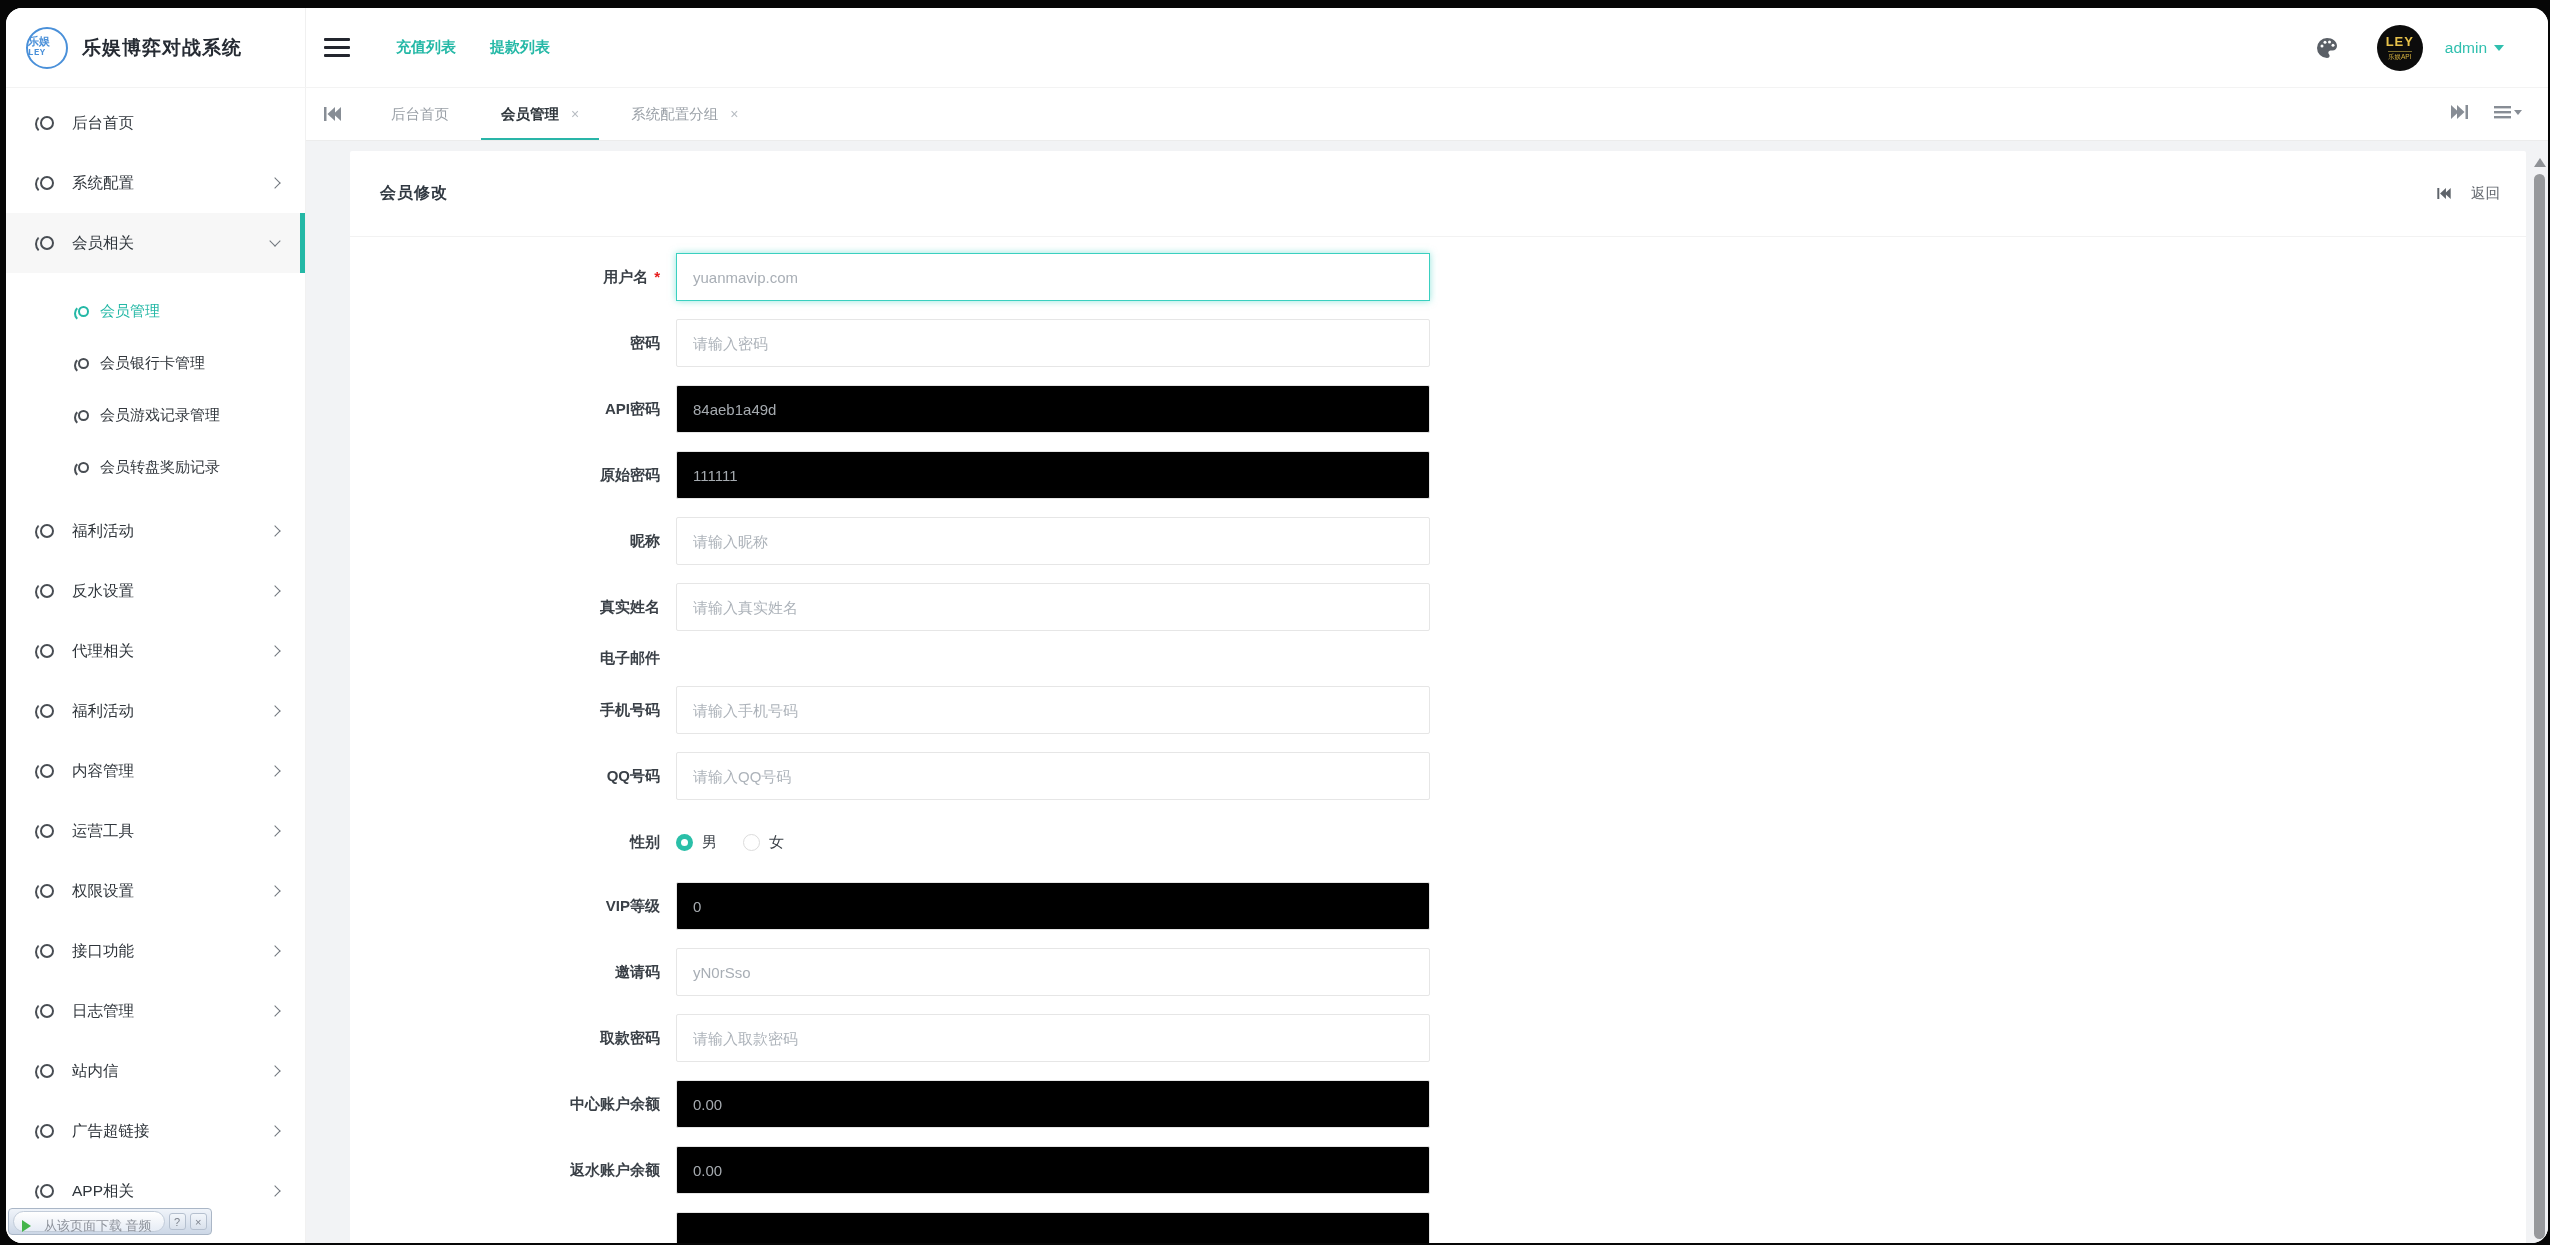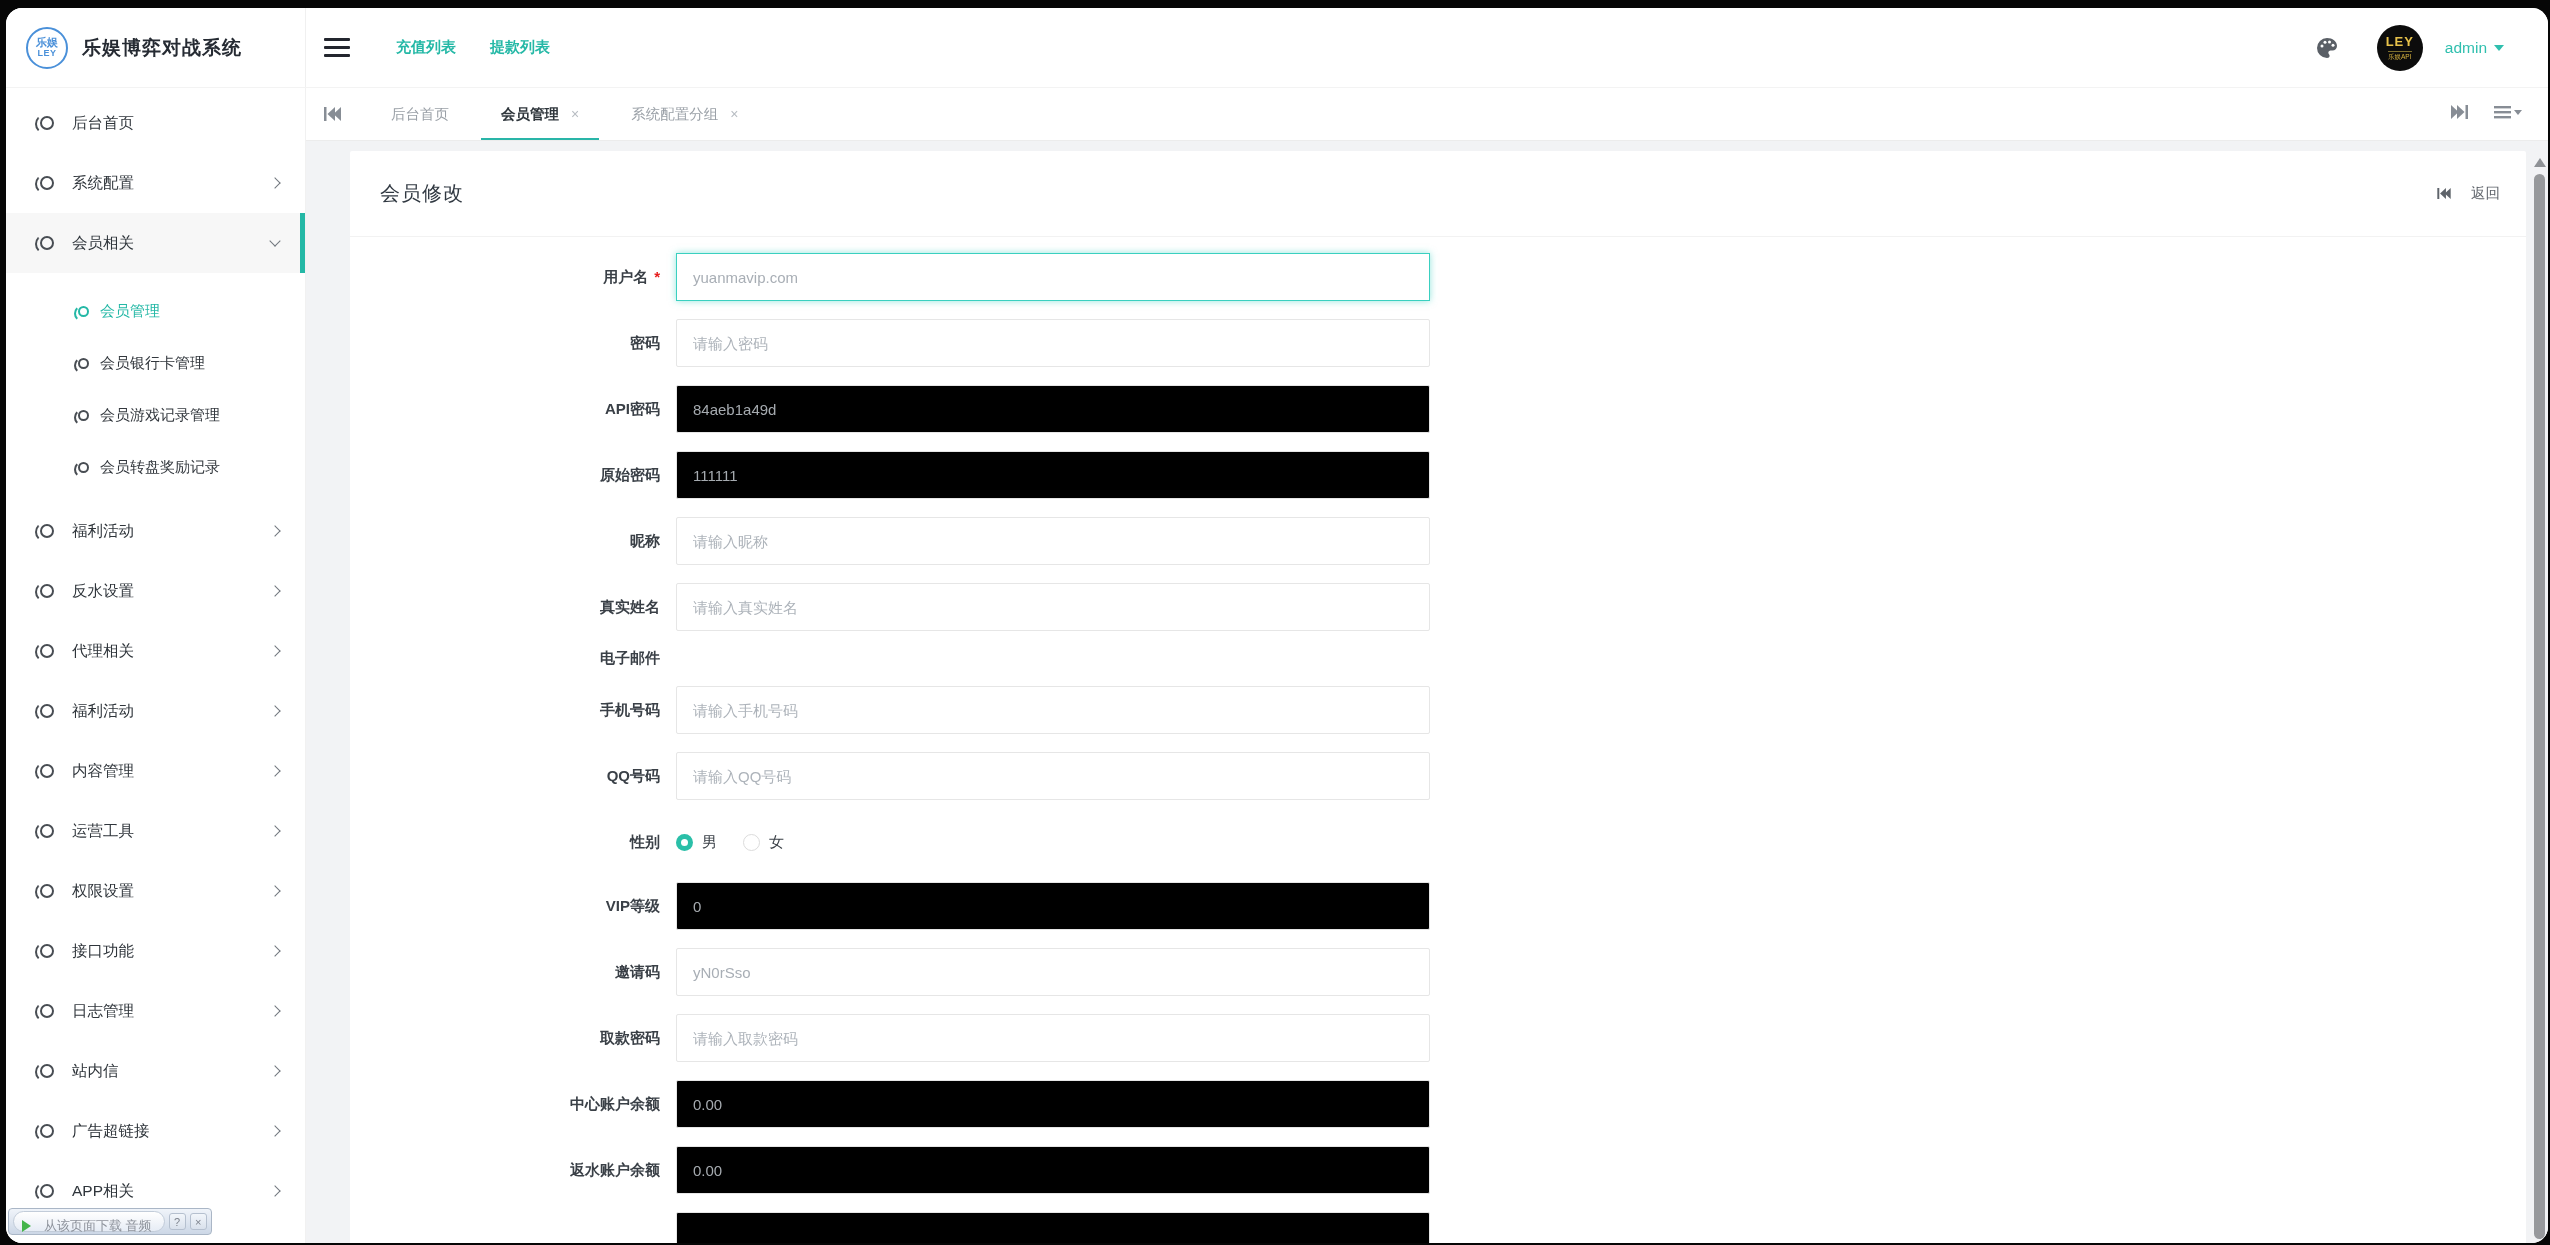--- a/index.html
+++ b/index.html
@@ -8,22 +8,22 @@
 
   .window { position:absolute; left:6px; top:8px; right:2px; bottom:2px;
     background:#fff; border-radius:16px; overflow:hidden; }
 
   
   .hdr { position:absolute; left:0; top:0; right:0; height:80px; background:#fff;
     border-bottom:1px solid #f3f3f3; display:flex; align-items:stretch; z-index:5; }
   .logo-area { width:300px; flex:none; display:flex; align-items:center; gap:14px;
     padding-left:20px; border-right:1px solid #f0f0f0; }
   .logo-circle { width:42px; height:42px; border:2px solid #4a90d9; border-radius:50%;
-    color:#4a90d9; display:flex; flex-direction:column; align-items:center; justify-content:center;
-    font-weight:700; line-height:1.05; flex:none; }
+    color:#4a90d9; display:flex; flex-direction:column; justify-content:center;
+    font-weight:700; line-height:1.05; flex:none;font-family:Liberation Mono, monospace; }
   .logo-circle .l1 { font-size:11px; }
   .logo-circle .l2 { font-size:9px; letter-spacing:.5px; }
   .app-title { font-size:19px; font-weight:700; color:#262b33; letter-spacing:1px; }
   .hdr-main { flex:1; display:flex; align-items:center; padding:0 44px 0 18px; }
   .burger { width:26px; display:flex; flex-direction:column; gap:5px; cursor:pointer; }
   .burger i { display:block; height:3px; background:#23262e; border-radius:1px; }
   .hdr-links { display:flex; gap:34px; margin-left:46px; }
   .hdr-link { color:#24b8a6; font-size:15px; font-weight:600; cursor:pointer; }
   .hdr-right { margin-left:auto; display:flex; align-items:center; }
   .palette { width:24px; height:24px; cursor:pointer; }
@@ -77,21 +77,21 @@
     background:#29b5a8; }
   .tab .x { margin-left:12px; color:#b7bcc2; font-size:14px; font-weight:400; }
   .tabbar-right { display:flex; align-items:center; gap:26px; padding:0 26px; }
 
   
   .main { position:absolute; left:300px; top:133px; right:0; bottom:0; background:#f2f3f5;
     overflow:hidden; }
   .card { margin:10px 22px 0 44px; background:#fff; min-height:1200px; border-radius:2px; }
   .card-head { position:relative; height:86px; display:flex; align-items:center; padding:0 30px;
     border-bottom:1px solid #f2f2f2; }
-  .card-title { font-size:20px; font-weight:400; color:#303841; letter-spacing:1px; }
+  .card-title { font-size:16px; font-weight:700; color:#303841; letter-spacing:1px; }
   .back-link { position:absolute; right:26px; top:0; bottom:0; display:flex; align-items:center;
     gap:20px; color:#5f646b; font-size:14.5px; cursor:pointer; }
 
   .form { padding-top:16px; }
   .form-row { display:flex; align-items:center; margin-bottom:18px; }
   .form-row.gender { margin-bottom:16px; }
   .f-label { width:310px; flex:none; text-align:right; font-size:15px; font-weight:700;
     color:#3a4047; padding-right:0; }
   .f-label .req { color:#e61d1d; margin-left:6px; font-weight:700; }
   .f-ctrl { margin-left:16px; }

